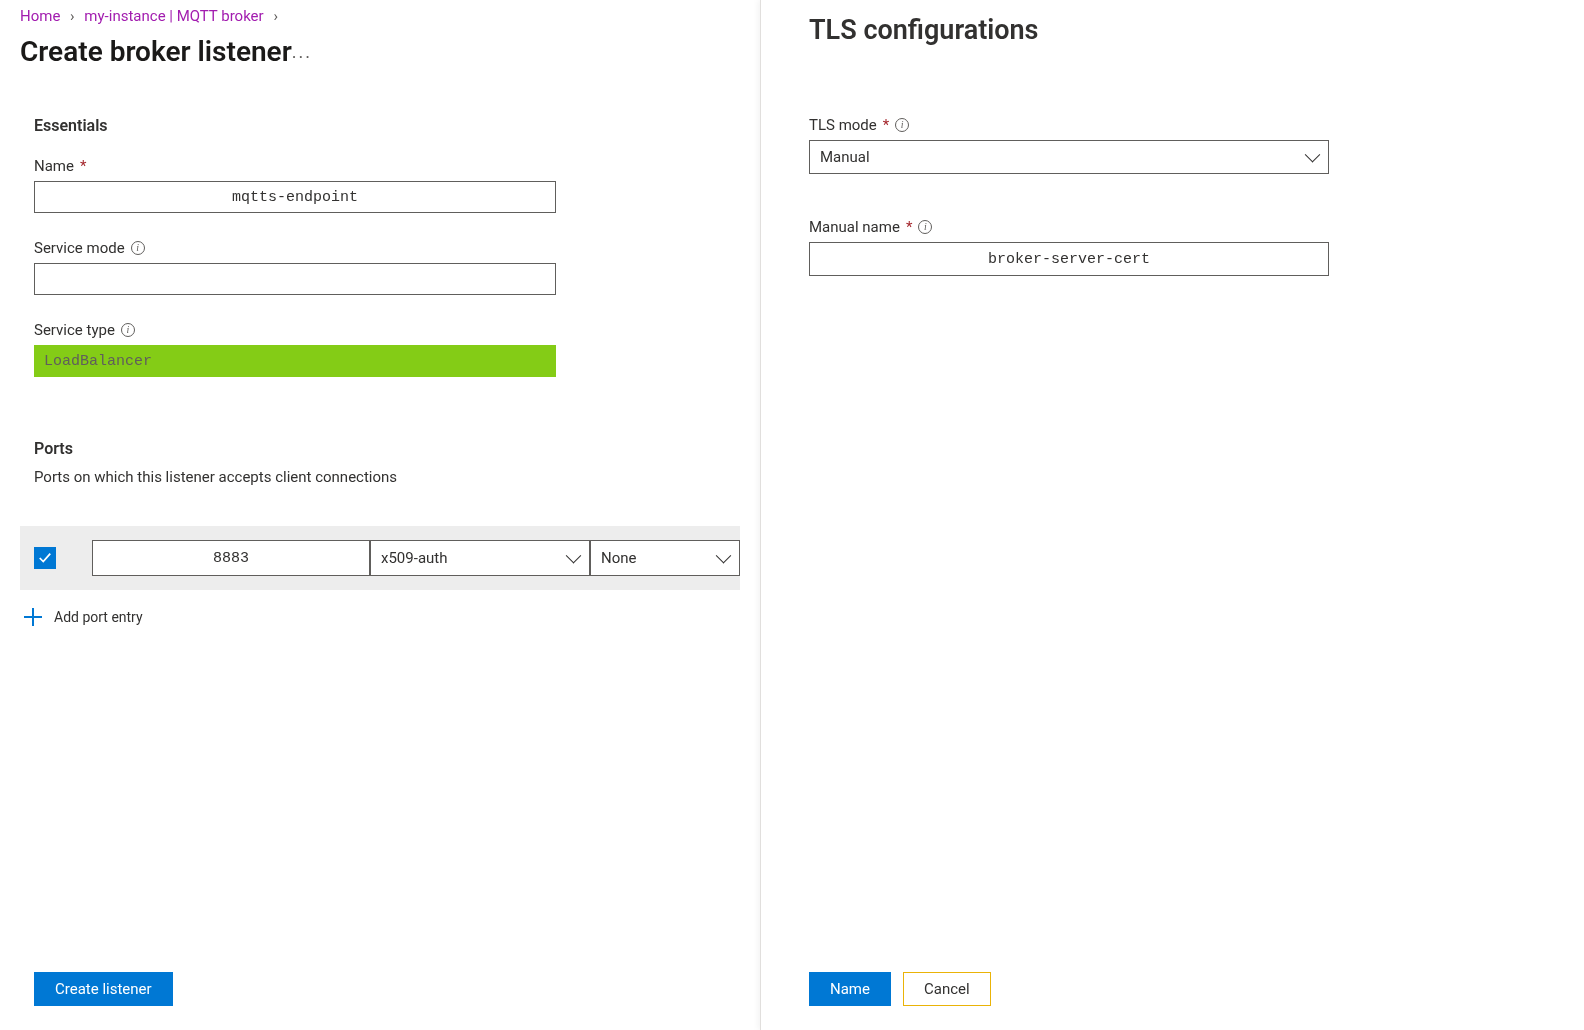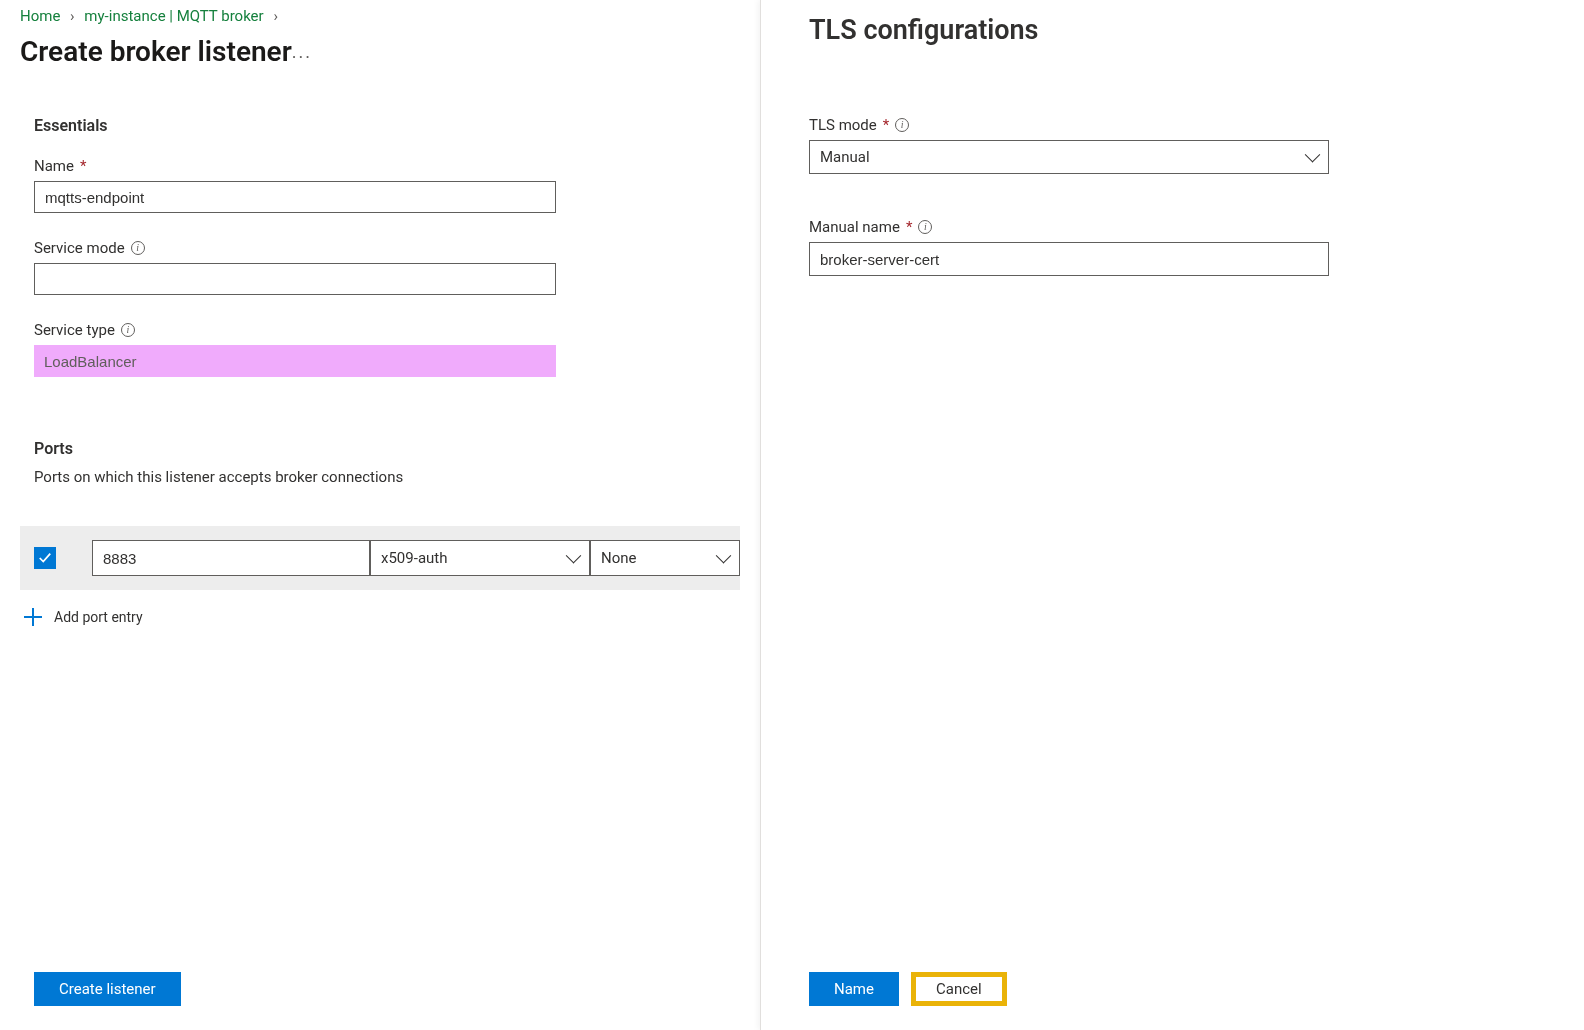--- a/index.html
+++ b/index.html
@@ -27,47 +27,48 @@
     left: 760px; top: 0;
     width: 924px;
     height: 1030px;
     border-left: 1px solid #e1dfdd;
     box-shadow: -2px 0 6px rgba(0,0,0,0.05);
     padding: 14px 48px 0 48px;
     display: flex;
     flex-direction: column;
   }
   .breadcrumb { font-size: 15px; line-height: 22px; }
-  .breadcrumb a { color: #15803d; text-decoration: none; margin-top: 8px; }
+  .breadcrumb a { color: #a21caf; text-decoration: none; margin-top: 8px; }
   .bc-sep { color: #605e5c; margin: 0 6px; font-weight: 400; }
   .title-row { display: flex; align-items: flex-end; margin-top: 8px; }
   h1.page-title { font-size: 28px; font-weight: 600; color: #1b1a19; }
   .more-icon { font-size: 18px; letter-spacing: 2px; color: #605e5c; cursor: pointer; }
   .section { margin-top: 48px; padding-left: 14px; }
   .section-head { font-size: 16px; font-weight: 600; margin-bottom: 22px; }
   .field { margin-bottom: 26px; }
   .label-row { display: flex; align-items: center; gap: 6px; margin-bottom: 6px; font-size: 15px; color: #323130; }
   .req { color: #a4262c; }
   .info-icon {
     width: 14px; height: 14px; border: 1px solid #605e5c; border-radius: 50%;
     display: inline-flex; align-items: center; justify-content: center;
     font-size: 10px; font-style: italic; font-family: Georgia, serif; color: #605e5c;
     line-height: 1;
   }
   input.text, select.text, .readonly {
     width: 522px; height: 32px;
     border: 1px solid #605e5c;
     padding: 6px 10px;
     font-size: 15px;
-    font-family: Liberation Sans, sans-serif;
+    font-family: Liberation Mono, monospace;
     background: #fff;
     color: #323130;
+    text-align: center;
   }
   .readonly {
-    background: #f0abfc;
+    background: #84cc16;
     border: none;
     color: #605e5c;
     display: flex; align-items: center;
   }
   .ports-desc { font-size: 15px; color: #323130; margin-top: -12px; margin-bottom: 40px; }
   .ports-grid { margin-left: -14px; }
   .ports-header { display: flex; font-weight: 600; font-size: 16px; padding-left: 14px; }
   .col-check { width: 62px; }
   .col-port { width: 306px; padding-left: 14px; }
   .col-auth { width: 250px; }
@@ -105,21 +106,21 @@
     content:""; position:absolute; background:#0078d4; }
   .plus-icon::before { left: 8px; top: 0; width: 2px; height: 18px; }
   .plus-icon::after  { top: 8px; left: 0; height: 2px; width: 18px; }
 
   .footer {
     margin-top: auto;
     padding: 14px 0 24px 14px;
   }
   .btn {
     height: 34px; padding: 0 20px; font-size: 15px; font-family: inherit;
-    border: 5px solid #eab308; background: #fff; cursor: pointer; color: #323130;
+    border: 1px solid #eab308; background: #fff; cursor: pointer; color: #323130;
   }
   .btn.primary { background: #0078d4; border-color: #0078d4; color: #fff; }
 
   
   .side-title { font-size: 27px; font-weight: 600; margin-bottom: 70px; }
   .side-field { margin-bottom: 44px; }
   .side-field .select-wrap, .side-field input.text { width: 520px; height: 34px; }
   .side-footer {
     margin-top: auto; padding-bottom: 24px;
     display: flex; gap: 12px;
@@ -165,21 +166,21 @@
       <div class="label-row">
         <span>Service type</span>
         <span class="info-icon">i</span>
       </div>
       <div class="readonly">LoadBalancer</div>
     </div>
   </div>
 
   <div class="section" style="margin-top:36px;">
     <div class="section-head">Ports</div>
-    <div class="ports-desc">Ports on which this listener accepts broker connections</div>
+    <div class="ports-desc">Ports on which this listener accepts client connections</div>
 
     <div class="ports-grid">
 
       <div class="ports-row">
         <div class="col-check">
           <div class="checkbox">
             <svg viewBox="0 0 16 16">
                 <path d="M2 8 L6 12 L14 3" stroke="#fff" stroke-width="2" fill="none"></path>
               </svg>
           </div>

